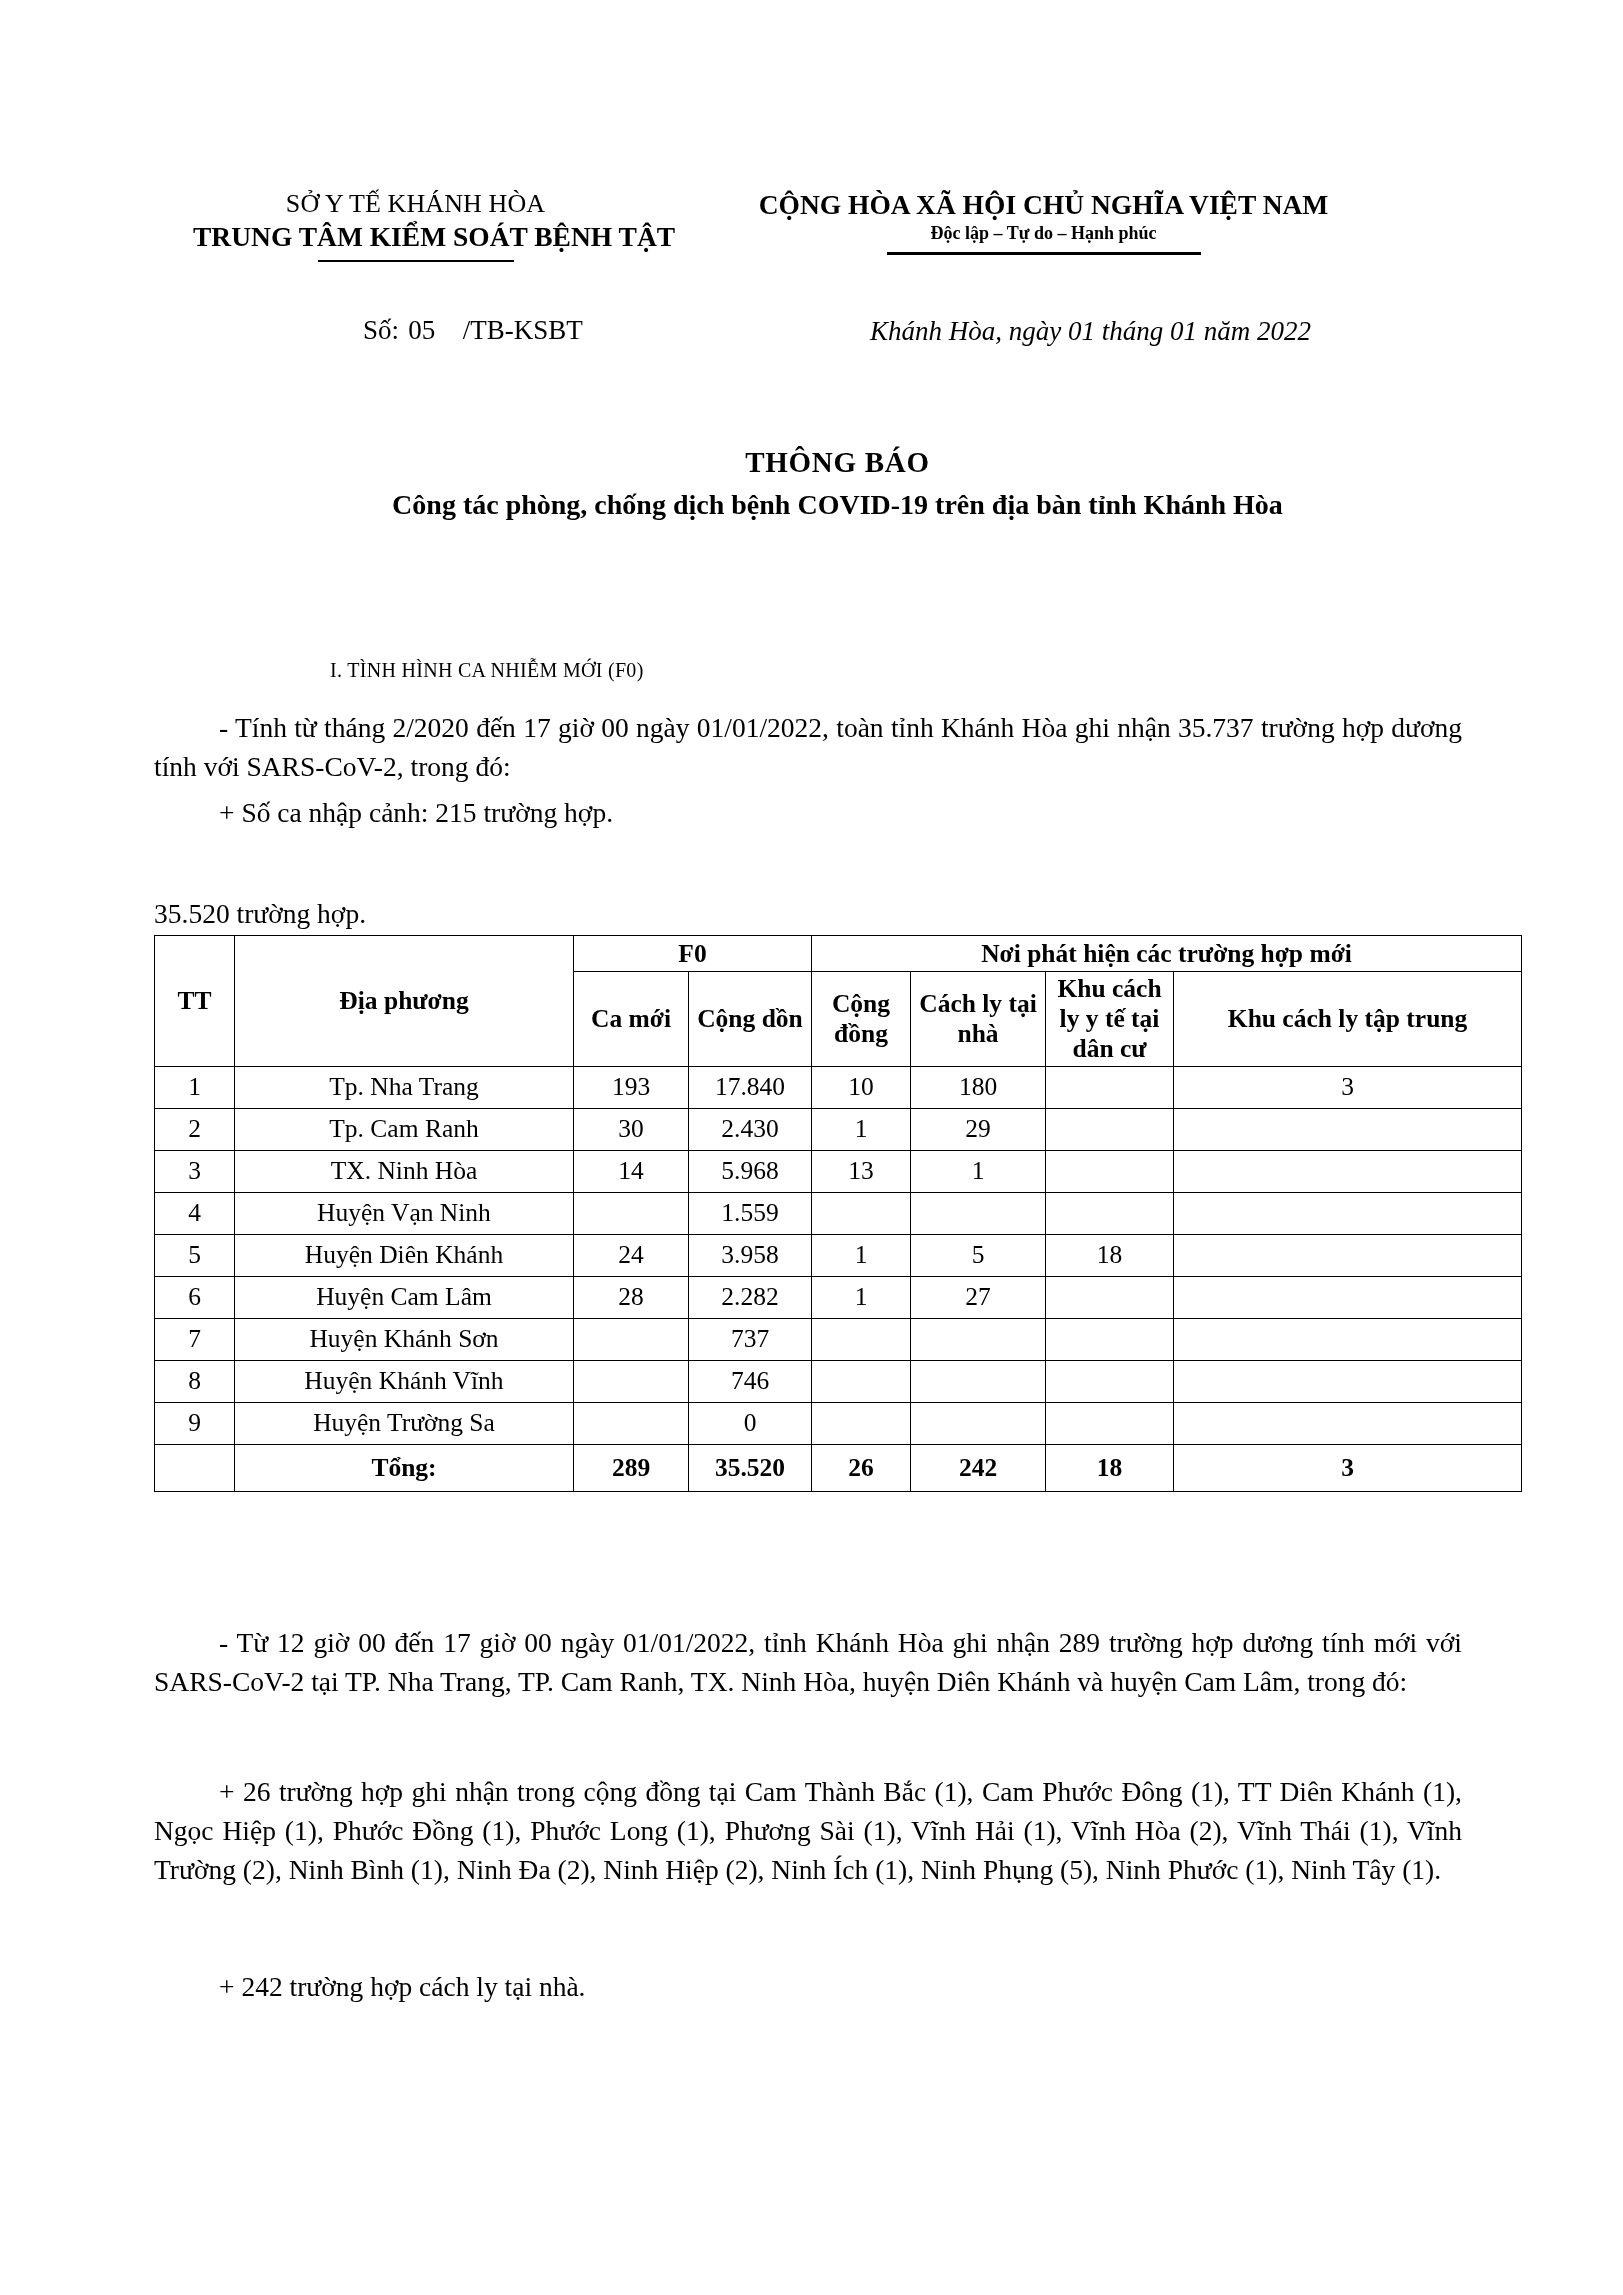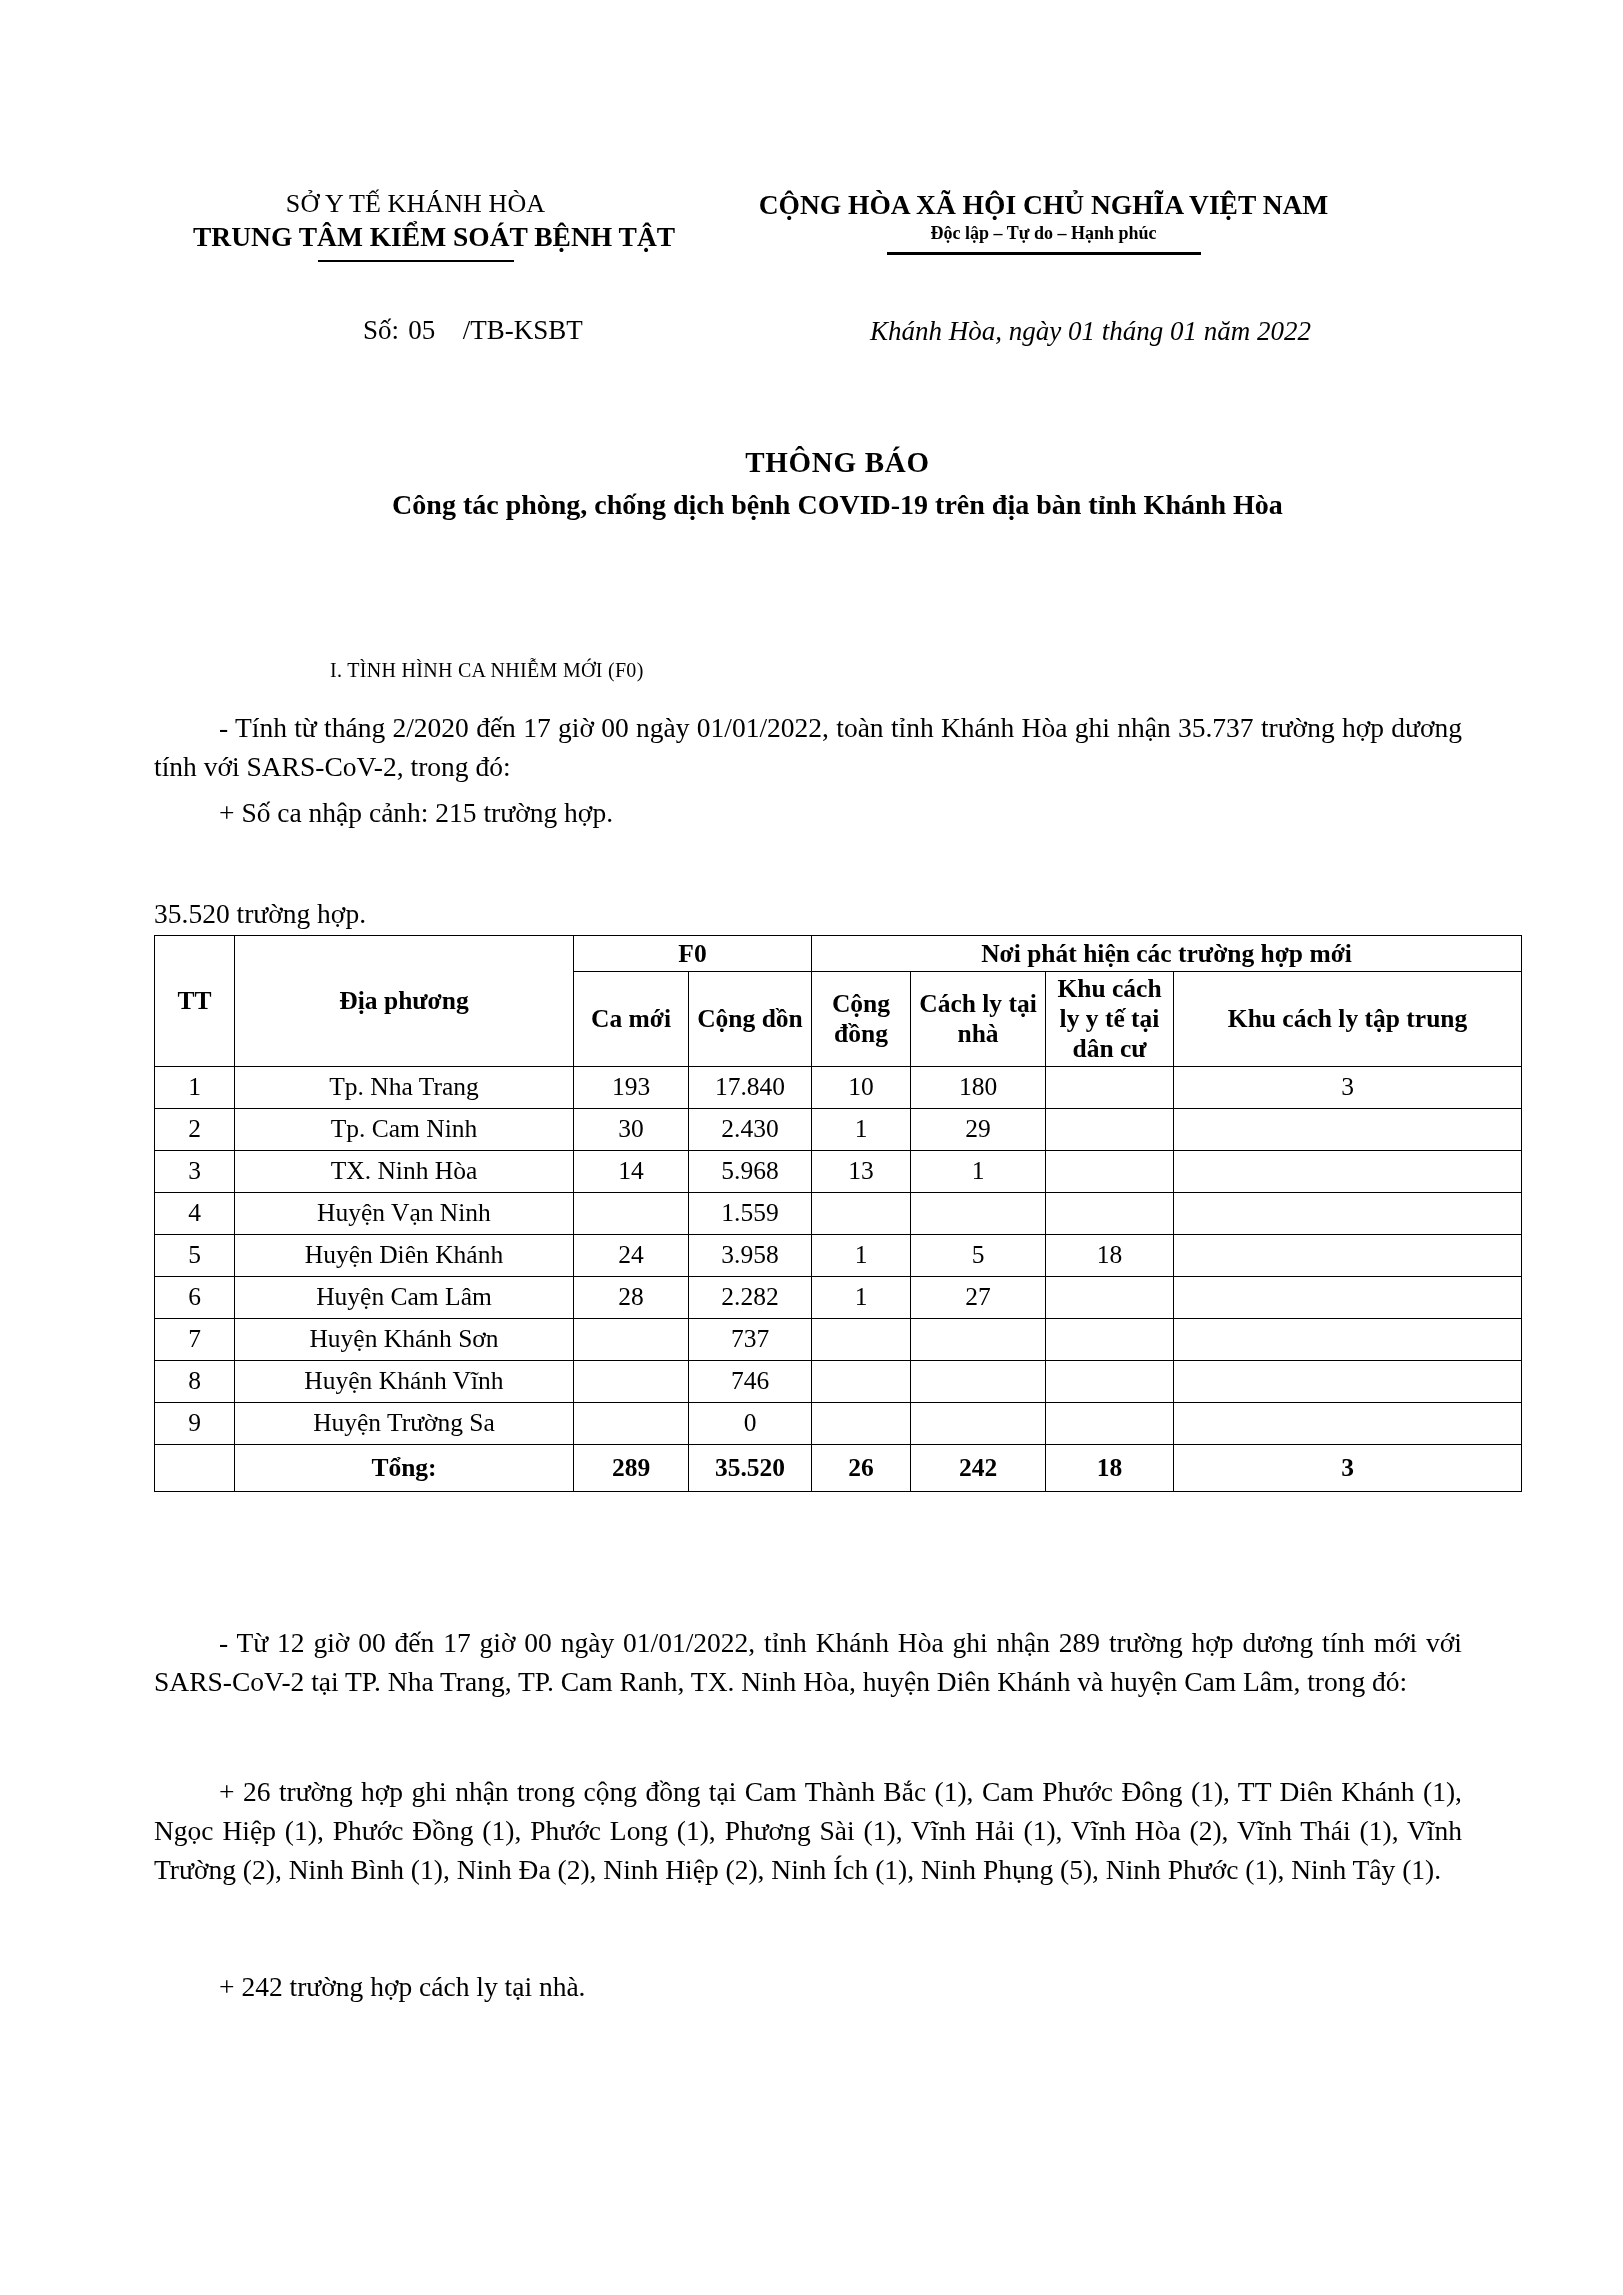--- a/index.html
+++ b/index.html
@@ -274,21 +274,21 @@
             <td class="place">Tp. Nha Trang</td>
             <td>193</td>
             <td>17.840</td>
             <td>10</td>
             <td>180</td>
             <td></td>
             <td>3</td>
           </tr>
           <tr>
             <td>2</td>
-            <td class="place">Tp. Cam Ninh</td>
+            <td class="place">Tp. Cam Ranh</td>
             <td>30</td>
             <td>2.430</td>
             <td>1</td>
             <td>29</td>
             <td></td>
             <td></td>
           </tr>
           <tr>
             <td>3</td>
             <td class="place">TX. Ninh Hòa</td>

